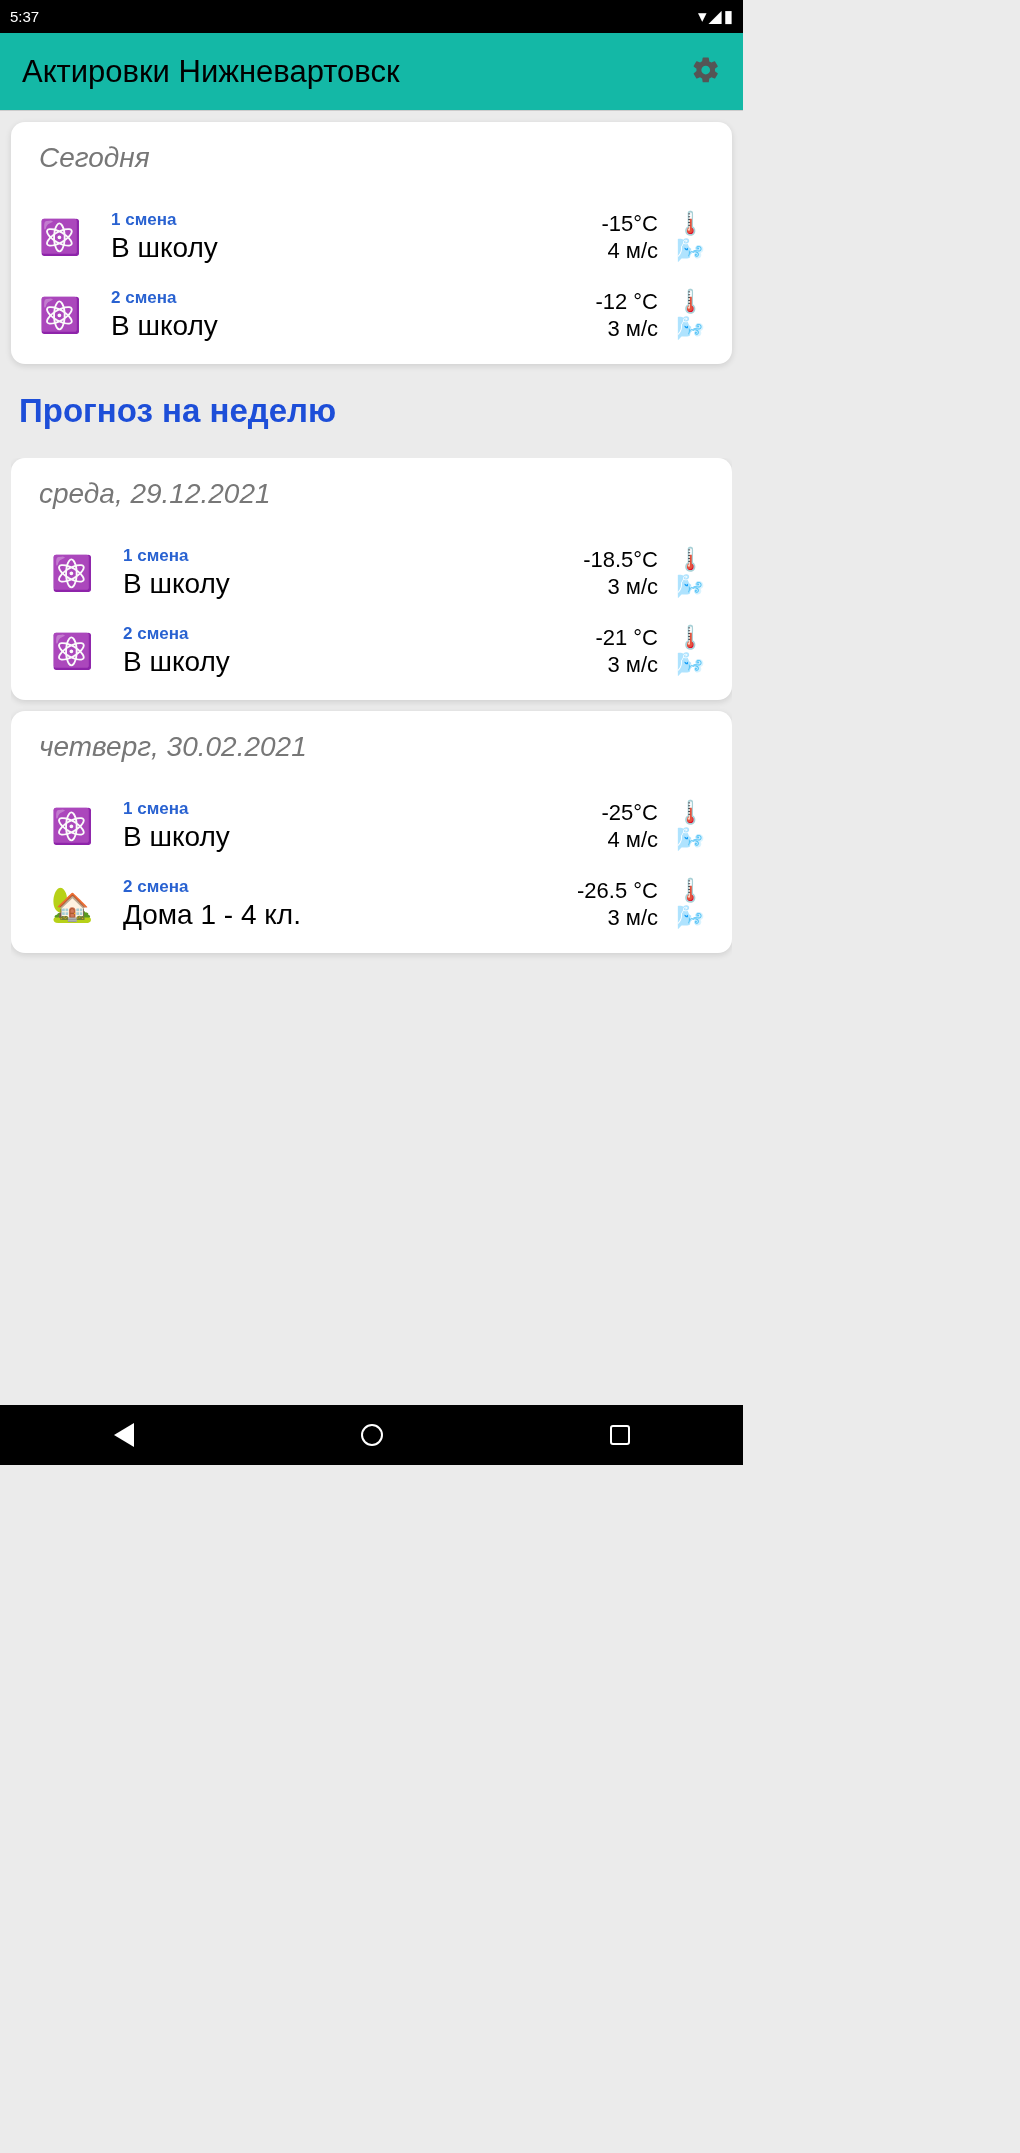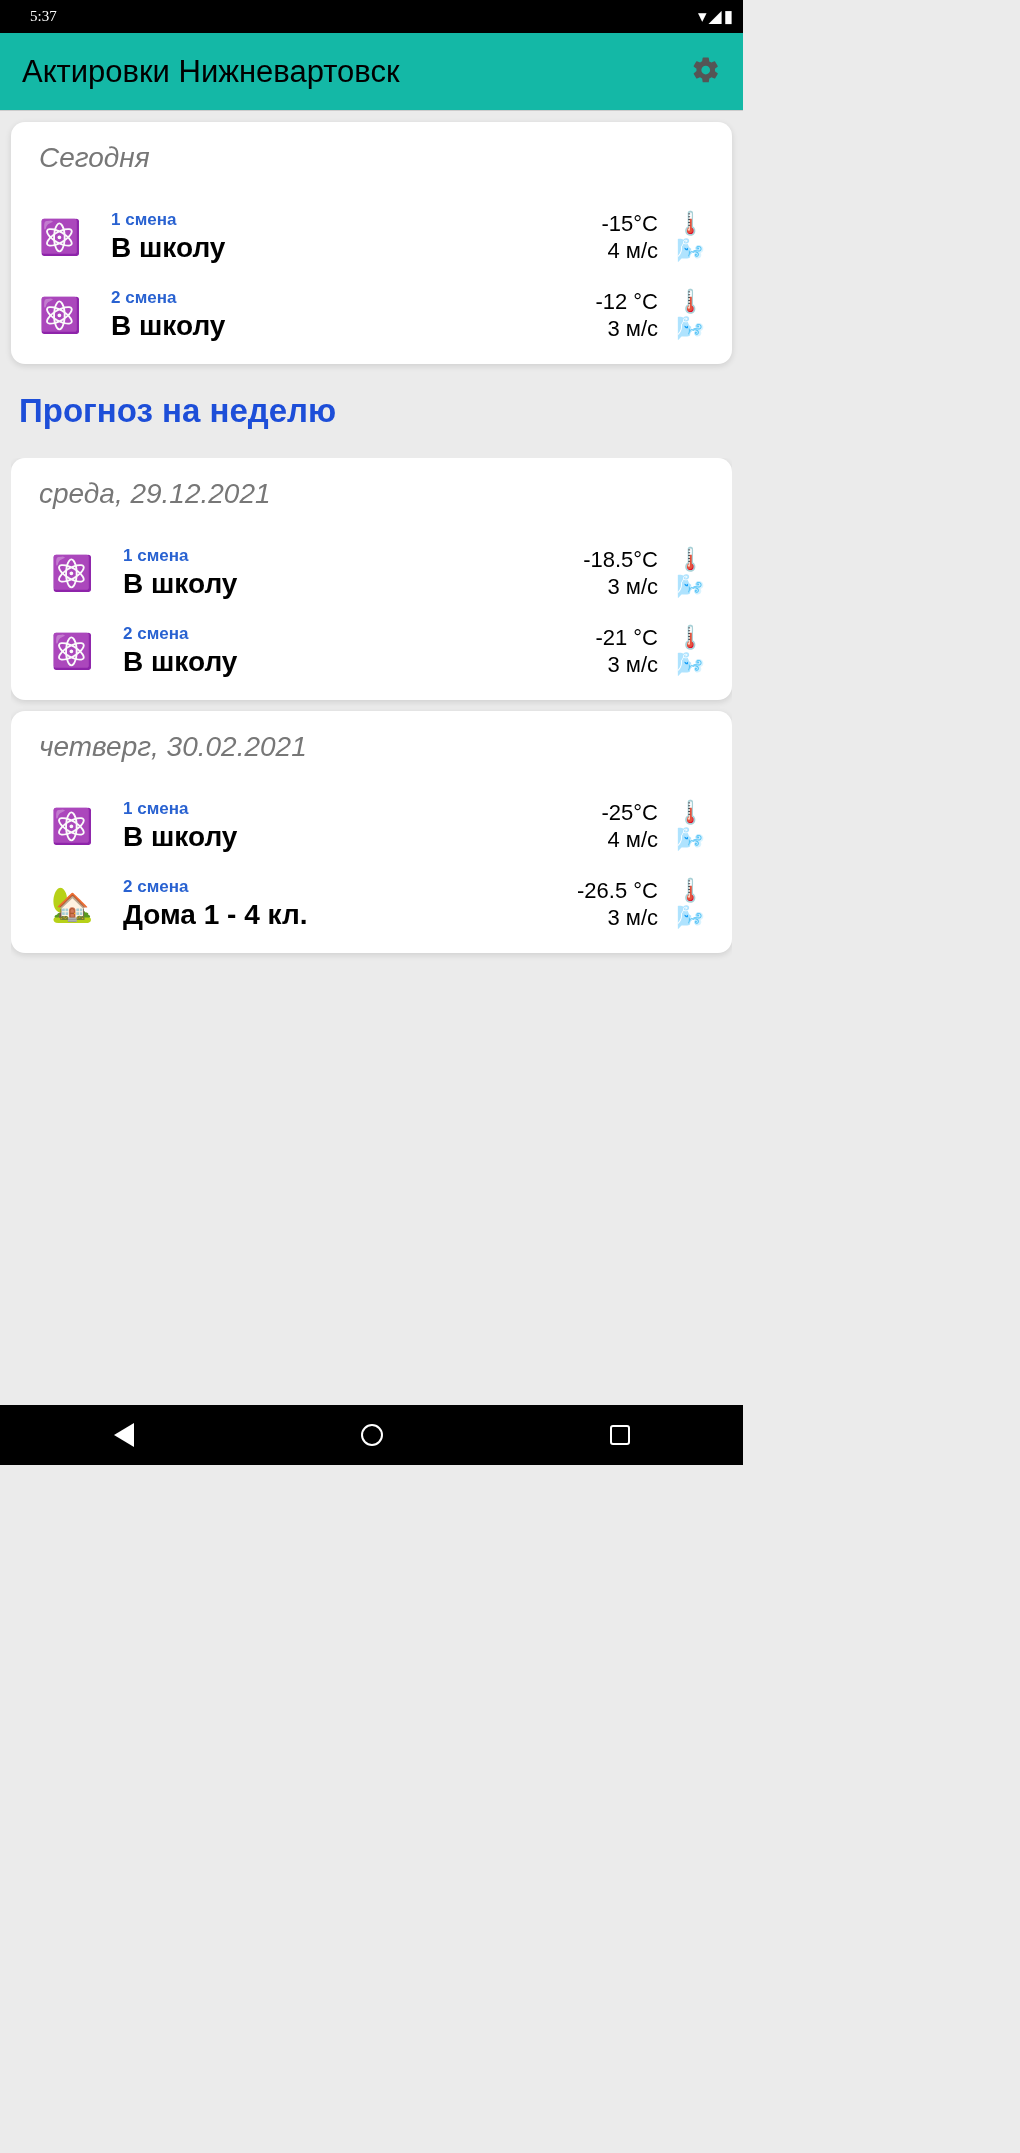--- a/index.html
+++ b/index.html
@@ -11,21 +11,21 @@
     .status-bar {
       height: 33px;
       background: #000;
       color: #fff;
       display: flex;
       align-items: center;
       justify-content: space-between;
       padding: 0 10px;
       font-size: 15px;
     }
-    .status-left { margin-left: 20px; font-family: Liberation Serif, serif; }
+    .status-left { margin-left: 0; }
     .status-right { display: flex; gap: 2px; align-items: center; font-size: 17px; }
     .app-header {
       height: 78px;
       background: #14b8a6;
       display: flex;
       align-items: center;
       justify-content: space-between;
       padding: 0 22px;
       border-bottom: 1px solid #ccc;
     }
@@ -71,21 +71,21 @@
     }
     .shift-info { flex: 1; }
     .shift-label {
       font-size: 17px;
       color: #2962d1;
       font-weight: 600;
       margin-bottom: 2px;
     }
     .shift-status {
       font-size: 28px;
-      font-weight: 700;
+      font-weight: 400;
       color: #000;
     }
     .weather {
       text-align: right;
       display: flex;
       flex-direction: column;
       gap: 0;
     }
     .weather-line {
       display: flex;

